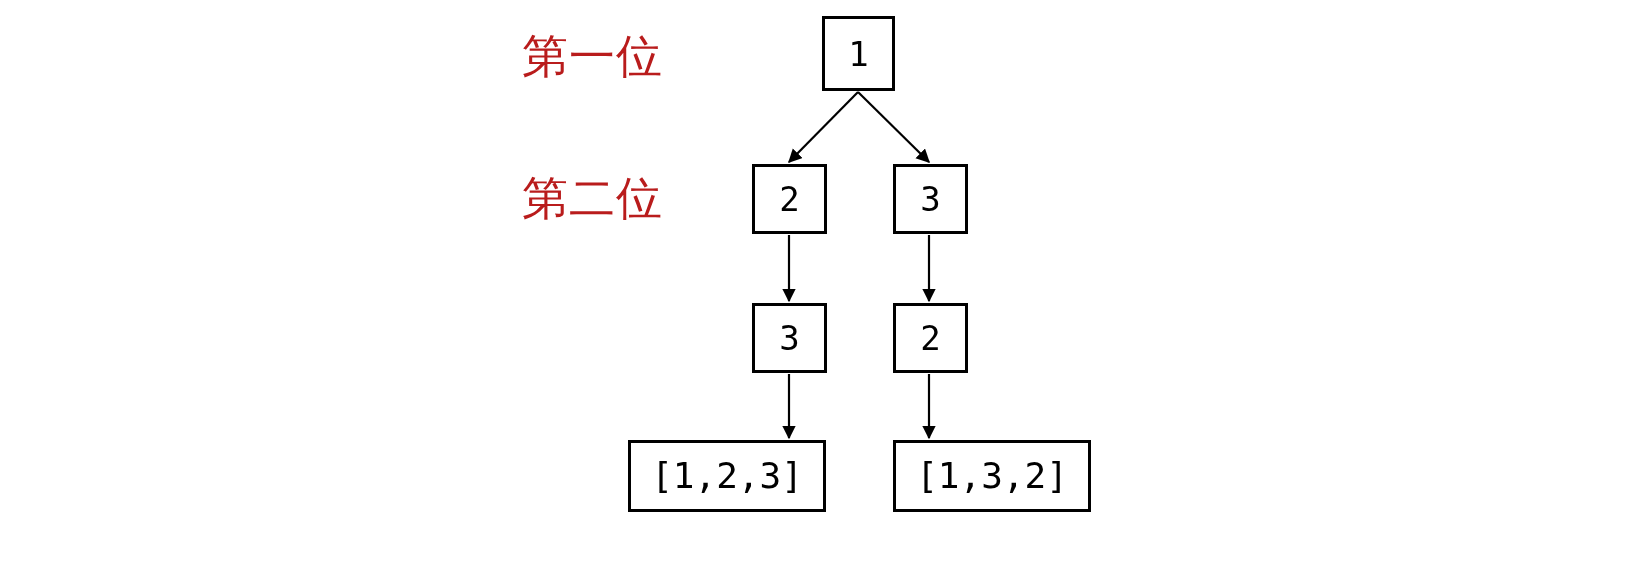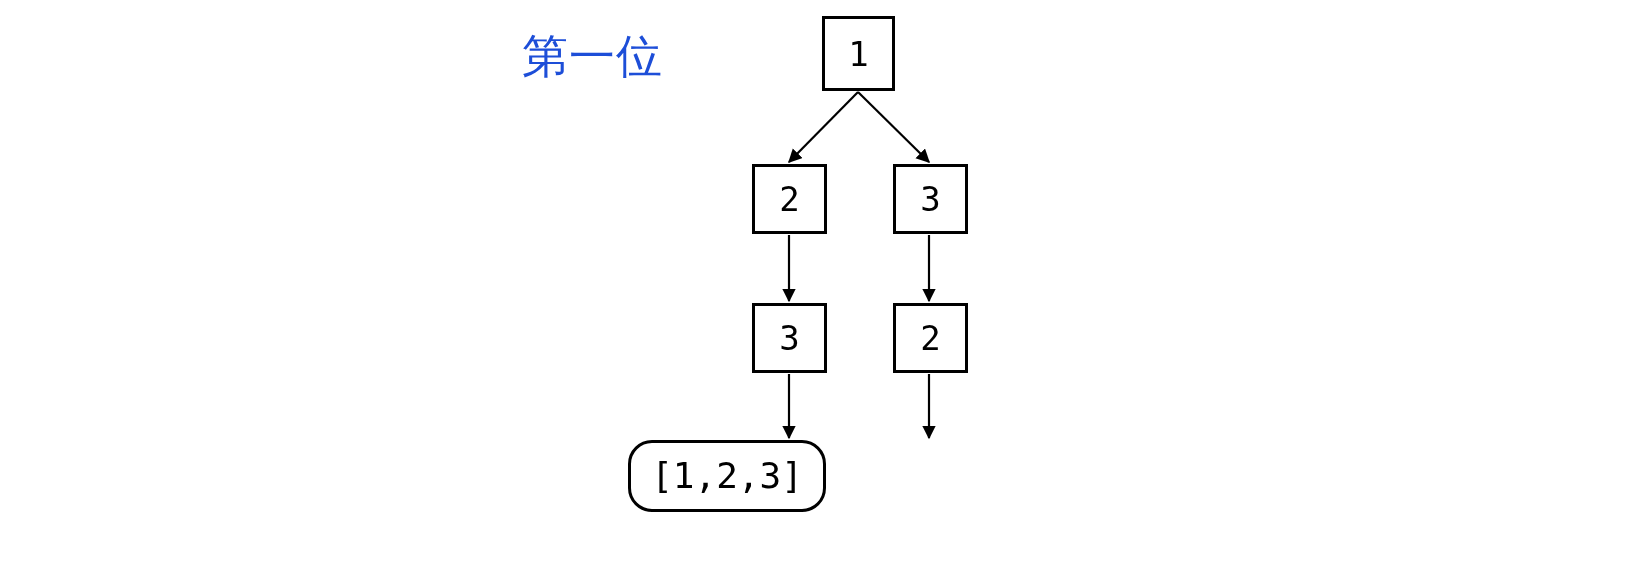--- a/index.html
+++ b/index.html
@@ -16,21 +16,21 @@
     width: 1648px;
     height: 572px;
     background: #ffffff;
     overflow: hidden;
   }
   .row-label {
     position: absolute;
     font-family: "DejaVu Serif", "Liberation Serif", serif;
     font-size: 46px;
     line-height: 1;
-    color: #1d4ed8;
+    color: #b91c1c;
     letter-spacing: 1px;
     white-space: nowrap;
     text-align: left;
   }
   .node {
     position: absolute;
     box-sizing: border-box;
     border: 3px solid #000000;
     background: #ffffff;
     color: #000000;
@@ -71,21 +71,23 @@
         <line x1="858" y1="92" x2="789" y2="162" stroke="#000000" stroke-width="2.2" marker-end="url(#arrowhead)"></line>
         <line x1="858" y1="92" x2="929" y2="162" stroke="#000000" stroke-width="2.2" marker-end="url(#arrowhead)"></line>
         <line x1="789" y1="235" x2="789" y2="301" stroke="#000000" stroke-width="2.2" marker-end="url(#arrowhead)"></line>
         <line x1="929" y1="235" x2="929" y2="301" stroke="#000000" stroke-width="2.2" marker-end="url(#arrowhead)"></line>
         <line x1="789" y1="374" x2="789" y2="438" stroke="#000000" stroke-width="2.2" marker-end="url(#arrowhead)"></line>
         <line x1="929" y1="374" x2="929" y2="438" stroke="#000000" stroke-width="2.2" marker-end="url(#arrowhead)"></line>
       </g>
   </svg>
 
   <div class="row-label" style="left: 522px; top: 33px;">第一位</div>
+  <div class="row-label" style="left: 522px; top: 175px;">第二位</div>
 
   <div class="node" style="left: 822px; top: 16px; width: 73px; height: 75px;">1</div>
   <div class="node" style="left: 752px; top: 164px; width: 75px; height: 70px;">2</div>
   <div class="node" style="left: 893px; top: 164px; width: 75px; height: 70px;">3</div>
   <div class="node" style="left: 752px; top: 303px; width: 75px; height: 70px;">3</div>
   <div class="node" style="left: 893px; top: 303px; width: 75px; height: 70px;">2</div>
-  <div class="node leaf" style="left: 628px; top: 440px; width: 198px; height: 72px; border-radius: 24px;">[1,2,3]</div>
+  <div class="node leaf" style="left: 628px; top: 440px; width: 198px; height: 72px;">[1,2,3]</div>
+  <div class="node leaf" style="left: 893px; top: 440px; width: 198px; height: 72px;">[1,3,2]</div>
 
 </div>
 
 </body></html>

